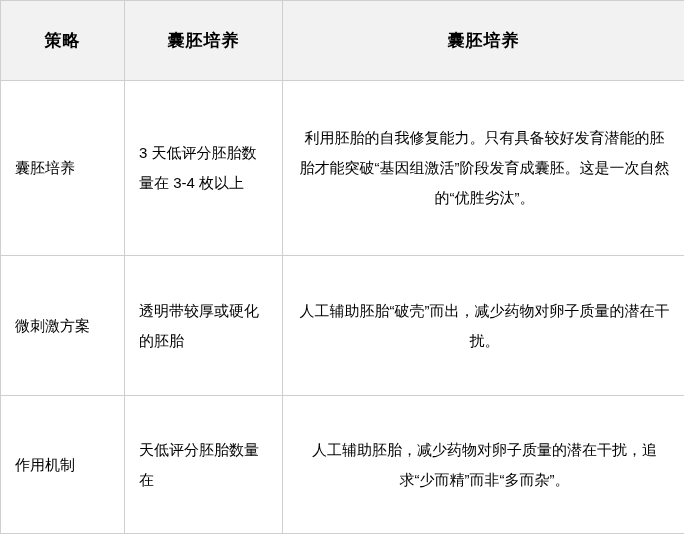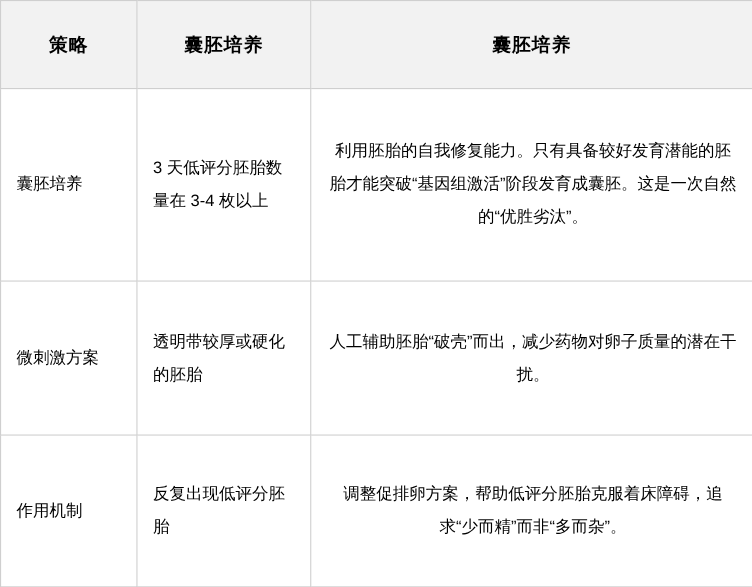--- a/index.html
+++ b/index.html
@@ -91,18 +91,18 @@
         <td class="col-scene">3 天低评分胚胎数量在 3-4 枚以上</td>
         <td class="col-mech">利用胚胎的自我修复能力。只有具备较好发育潜能的胚胎才能突破“基因组激活”阶段发育成囊胚。这是一次自然的“优胜劣汰”。</td>
       </tr>
       <tr class="row-2">
         <td class="col-strategy">微刺激方案</td>
         <td class="col-scene">透明带较厚或硬化的胚胎</td>
         <td class="col-mech">人工辅助胚胎“破壳”而出，减少药物对卵子质量的潜在干扰。</td>
       </tr>
       <tr class="row-3">
         <td class="col-strategy">作用机制</td>
-        <td class="col-scene">反复出现低评分胚胎</td>
-        <td class="col-mech">调整促排卵方案，帮助低评分胚胎克服着床障碍，追求“少而精”而非“多而杂”。</td>
+        <td class="col-scene">天低评分胚胎数量在</td>
+        <td class="col-mech">人工辅助胚胎，减少药物对卵子质量的潜在干扰，追求“少而精”而非“多而杂”。</td>
       </tr>
     </tbody>
   </table>
 </div>
 
 </body></html>

